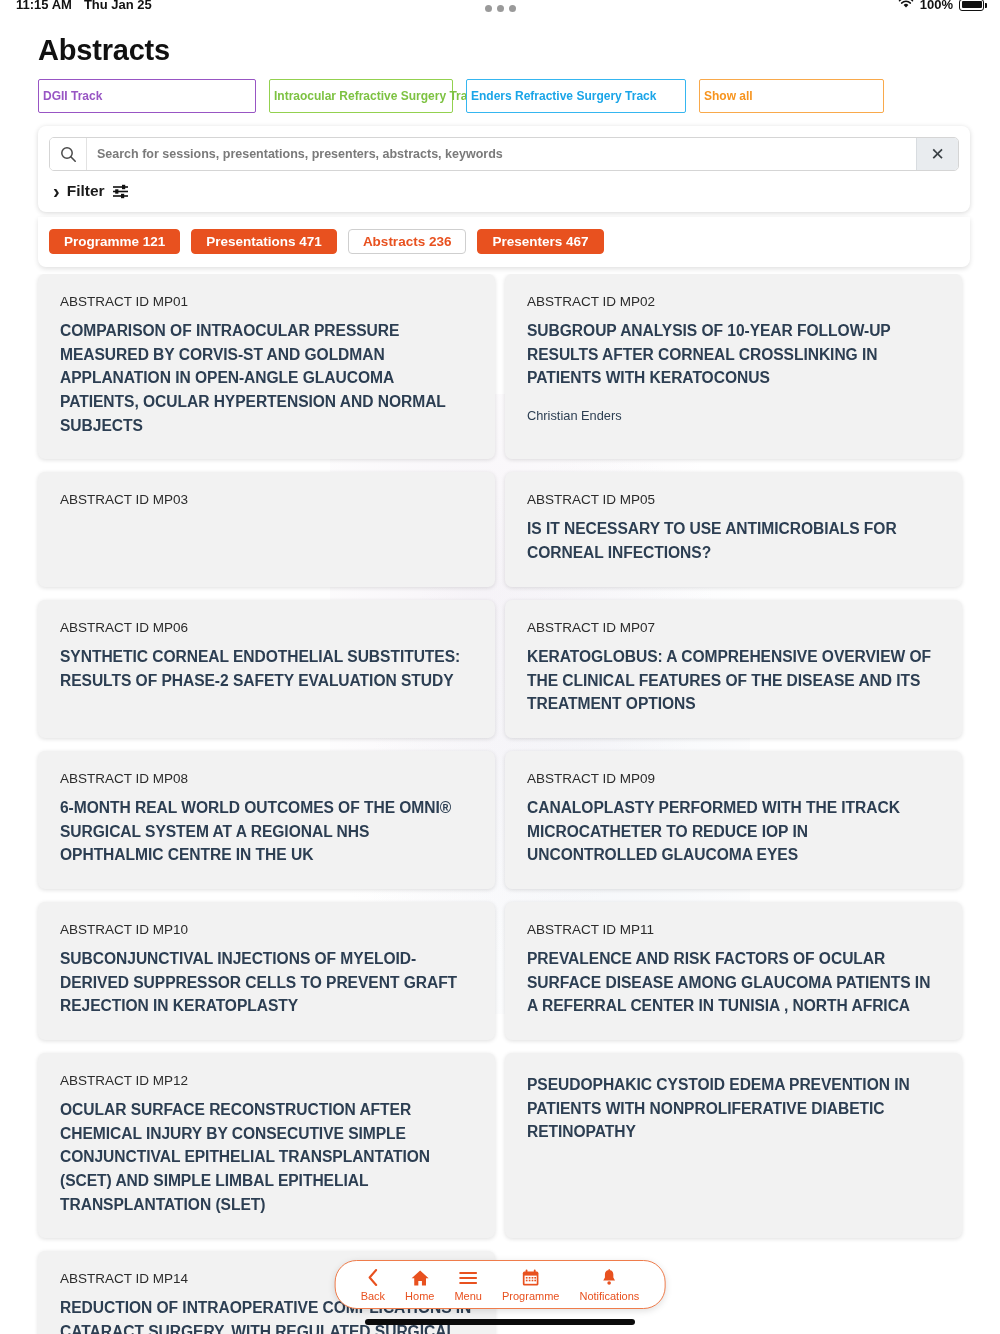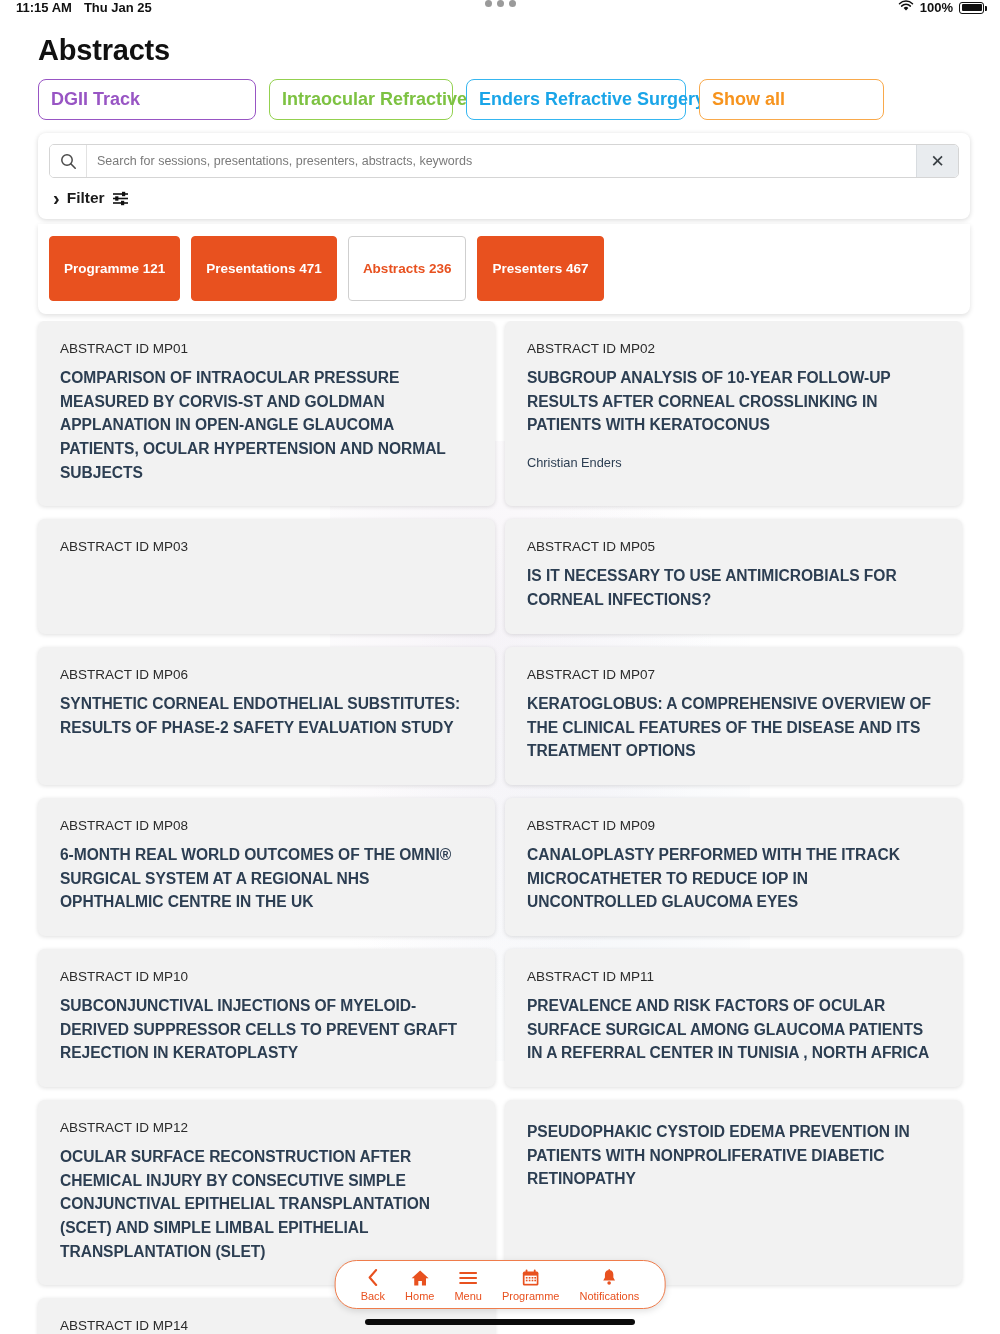--- a/index.html
+++ b/index.html
@@ -6,22 +6,22 @@
   html, body {
     width: 1000px; height: 1334px;
     background: #ffffff;
     font-family: "Liberation Sans", sans-serif;
     overflow: hidden;
   }
 
   
   .statusbar {
     height: 24px;
-    display: flex; align-items: flex-start;
-    padding: 0 16px;
+    display: flex; align-items: flex-end;
+    padding: 12px 16px;
     font-size: 13px; font-weight: 600; color: #111;
     position: relative;
   }
   .sb-left { display: flex; align-items: center; gap: 12px; }
   .sb-dots {
     position: absolute; left: 0; right: 0;
     display: flex; justify-content: center; gap: 5px;
     pointer-events: none;
   }
   .sb-dots i { width: 7px; height: 7px; border-radius: 50%; background: #9a9a9a; display: block; }
@@ -42,24 +42,24 @@
     padding: 10px 38px 4px 38px;
     letter-spacing: -0.2px;
   }
 
   
   .tracks {
     display: flex; gap: 13px;
     padding: 8px 30px 0 38px;
   }
   .chip {
-    border: 1.6px solid; border-radius: 8px;
-    background: #fff;
-    font-size: 18px; font-weight: 700;
-    padding: 9px 12px;
+    border: 1.6px solid; border-radius: 2px;
+    background: #fff;
+    font-size: 12px; font-weight: 700;
+    padding: 9px 4px;
     display: flex; align-items: center;
     white-space: nowrap;
   }
   .chip.c-purple { color: #9855c4; border-color: #9855c4; width: 218px; }
   .chip.c-green  { color: #7dc242; border-color: #93d14f; width: 184px; }
   .chip.c-blue   { color: #1aa5e8; border-color: #35b6f0; width: 220px; }
   .chip.c-orange { color: #f7941e; border-color: #f9a94b; width: 185px; }
 
   
   .panel {
@@ -77,20 +77,21 @@
   .search-ico {
     width: 37px; display: flex; align-items: center; justify-content: center;
     background: #fff; border-right: 1px solid #e2e2e2;
   }
   .search-input {
     flex: 1; border: 0; outline: none;
     font-size: 12.5px; color: #6d6d6d;
     padding: 0 10px;
     font-family: "Liberation Sans", sans-serif;
     background: #fff;
+    font-weight: bold;
   }
   .search-input::placeholder { color: #7a7a7a; }
   .search-clear {
     width: 42px; background: #e9ecef;
     border-left: 1px solid #d8dce0;
     display: flex; align-items: center; justify-content: center;
     font-size: 17px; color: #3a4045; font-weight: 400;
   }
   .filterrow {
     display: flex; align-items: center; gap: 7px;
@@ -102,21 +103,21 @@
   .tabs-wrap {
     margin: 5px 30px 0 38px;
     background: #fff;
     border-radius: 0 0 8px 8px;
     box-shadow: 0 2px 5px rgba(0,0,0,0.12);
     padding: 12px 11px 13px 11px;
     display: flex; gap: 11px;
   }
   .tab {
     font-size: 13.5px; font-weight: 700;
-    border-radius: 4px; padding: 24px 14px;
+    border-radius: 4px; padding: 4px 14px;
     background: #e8511f; color: #fff;
     border: 1px solid #e8511f;
     white-space: nowrap;
   }
   .tab.active { background: #fff; color: #e8511f; border: 1px solid #cfcfcf; }
 
   
   .grid-clip {
     position: relative;
     height: 1090px;
@@ -303,21 +304,21 @@
       <div class="card-id">ABSTRACT ID MP09</div>
       <div class="card-title">CANALOPLASTY PERFORMED WITH THE ITRACK MICROCATHETER TO REDUCE IOP IN UNCONTROLLED GLAUCOMA EYES</div>
     </div>
     <div class="card">
       <div class="card-id">ABSTRACT ID MP10</div>
       <div class="card-title">SUBCONJUNCTIVAL INJECTIONS OF MYELOID-DERIVED SUPPRESSOR CELLS TO PREVENT GRAFT REJECTION IN KERATOPLASTY</div>
     </div>
 
     <div class="card">
       <div class="card-id">ABSTRACT ID MP11</div>
-      <div class="card-title">PREVALENCE AND RISK FACTORS OF OCULAR SURFACE SURGICAL AMONG GLAUCOMA PATIENTS IN A REFERRAL CENTER IN TUNISIA , NORTH AFRICA</div>
+      <div class="card-title">PREVALENCE AND RISK FACTORS OF OCULAR SURFACE DISEASE AMONG GLAUCOMA PATIENTS IN A REFERRAL CENTER IN TUNISIA , NORTH AFRICA</div>
     </div>
     <div class="card">
       <div class="card-id">ABSTRACT ID MP12</div>
       <div class="card-title">OCULAR SURFACE RECONSTRUCTION AFTER CHEMICAL INJURY BY CONSECUTIVE SIMPLE CONJUNCTIVAL EPITHELIAL TRANSPLANTATION (SCET) AND SIMPLE LIMBAL EPITHELIAL TRANSPLANTATION (SLET)</div>
     </div>
 
     <div class="card">
       <div class="card-title">PSEUDOPHAKIC CYSTOID EDEMA PREVENTION IN PATIENTS WITH NONPROLIFERATIVE DIABETIC RETINOPATHY</div>
     </div>
     <div class="card">

